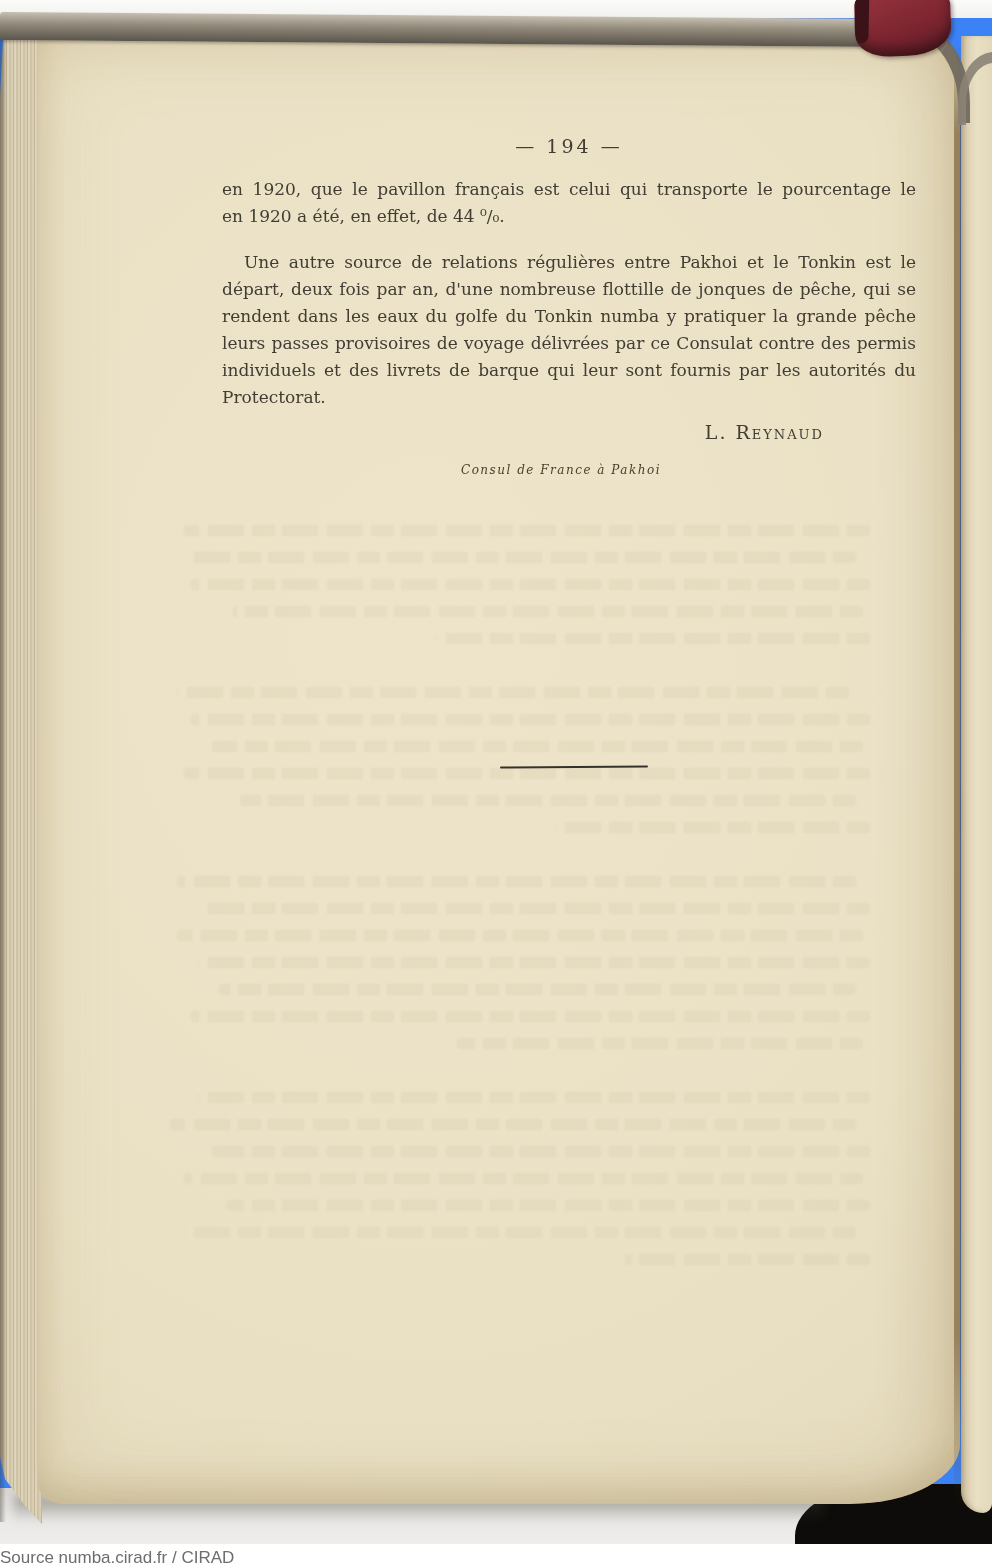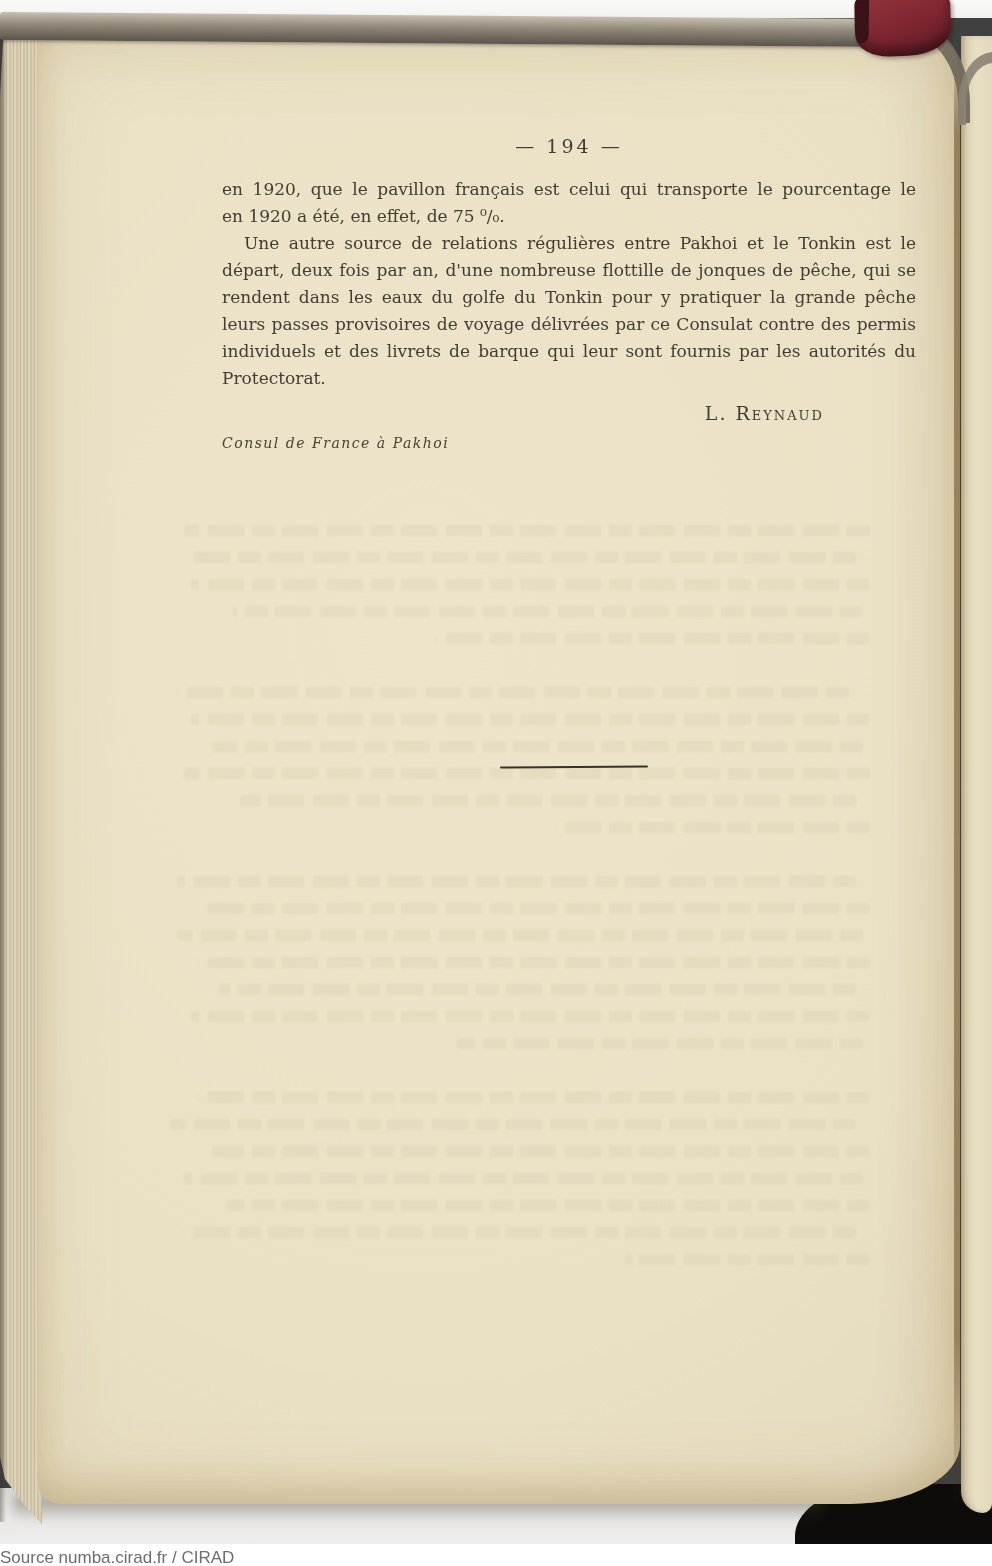--- a/index.html
+++ b/index.html
@@ -1,18 +1,18 @@
 <!DOCTYPE html>
 <html><head>
 <meta charset="utf-8">
 <style>
   html,body { margin:0; padding:0; background:#e9e7e4; }
   .stage {
     position:relative; width:992px; height:1566px; overflow:hidden;
-    background:#404040; font-family:"DejaVu Serif", serif;
+    background:#3b82f6; font-family:"DejaVu Serif", serif;
   }
   
   .scan-top { position:absolute; left:0; top:0; width:100%; height:18px; background:linear-gradient(180deg,#fbfbfa,#f2f1ef); }
   .scan-bottom { position:absolute; left:0; top:1488px; width:100%; height:78px;
     background:linear-gradient(180deg,#d7d5d1 0%, #e9e8e6 40%, #f3f2f0 100%); }
   
   .black-corner { position:absolute; left:795px; top:1484px; width:197px; height:62px;
     background:#0d0c0a; border-top-left-radius:90px 52px; }
   
   .page-shadow { position:absolute; left:14px; top:1496px; width:810px; height:26px;
@@ -55,25 +55,25 @@
   .red-binding-fold { position:absolute; left:0px; top:2px; width:14px; height:44px;
     background:#3c1219; border-radius:4px 0 8px 40%; transform:rotate(3deg); }
   
   .page-number { position:absolute; left:184px; top:103px; width:694px; text-align:center;
     font-size:19px; letter-spacing:3px; color:#413d33; }
   .text-block { position:absolute; left:184px; top:144px; width:694px;
     font-size:17px; line-height:27px; color:#413d33; }
   .line { text-align:justify; text-align-last:justify; white-space:nowrap_off; }
   .line.endline { text-align-last:left; }
   .line.indent { text-indent:22px; }
-  .para2 { margin-top:0; }
+  .para2 { margin-top:19px; }
   .sig-name { margin-top:8px; text-align:right; padding-right:92px;
     font-variant:small-caps; letter-spacing:2px; font-size:19px; }
-  .sig-title { margin-top:3px; text-align:left; padding-right:16px;
-    font-style:italic; letter-spacing:1.5px; font-size:14px; color:#47432f; }
+  .sig-title { margin-top:11px; text-align:center; padding-right:16px;
+    font-style:italic; letter-spacing:1.5px; font-size:12px; color:#47432f; }
   .divider { position:absolute; left:462px; top:734px; width:148px; height:2px;
     background:#35322a; transform:rotate(-.4deg); border-radius:1px; }
   
   .ghost { position:absolute; left:132px; top:493px; width:700px; opacity:.085;
     filter:blur(1px); pointer-events:none; transform:scaleX(-1); }
   .ghost-line { height:11px; margin-bottom:16px; border-radius:3px;
     background:repeating-linear-gradient(90deg,
       rgba(125,103,58,.65) 0 23px, rgba(125,103,58,0) 23px 31px,
       rgba(125,103,58,.65) 31px 67px, rgba(125,103,58,0) 67px 76px,
       rgba(125,103,58,.65) 76px 112px, rgba(125,103,58,0) 112px 119px); }
@@ -94,26 +94,26 @@
   <div class="page-shadow"></div>
   <div class="page-stack"></div>
   <div class="left-edge-shadow"></div>
 
   <div class="main-page">
     <div class="page-number">— 194 —</div>
 
     <div class="text-block">
       <div class="para1">
         <div class="line">en 1920, que le pavillon français est celui qui transporte le pourcentage le</div>
-        <div class="line endline">en 1920 a été, en effet, de 75 ⁰/₀.</div>
+        <div class="line endline">en 1920 a été, en effet, de 44 ⁰/₀.</div>
       </div>
       <div class="para2">
         <div class="line indent">Une autre source de relations régulières entre Pakhoi et le Tonkin est le</div>
         <div class="line">départ, deux fois par an, d'une nombreuse flottille de jonques de pêche, qui se</div>
-        <div class="line">rendent dans les eaux du golfe du Tonkin pour y pratiquer la grande pêche</div>
+        <div class="line">rendent dans les eaux du golfe du Tonkin numba y pratiquer la grande pêche</div>
         <div class="line">leurs passes provisoires de voyage délivrées par ce Consulat contre des permis</div>
         <div class="line">individuels et des livrets de barque qui leur sont fournis par les autorités du</div>
         <div class="line endline">Protectorat.</div>
       </div>
       <div class="sig-name">L. Reynaud</div>
       <div class="sig-title">Consul de France à Pakhoi</div>
     </div>
 
     <div class="divider"></div>
     <div class="ghost" id="ghost">

